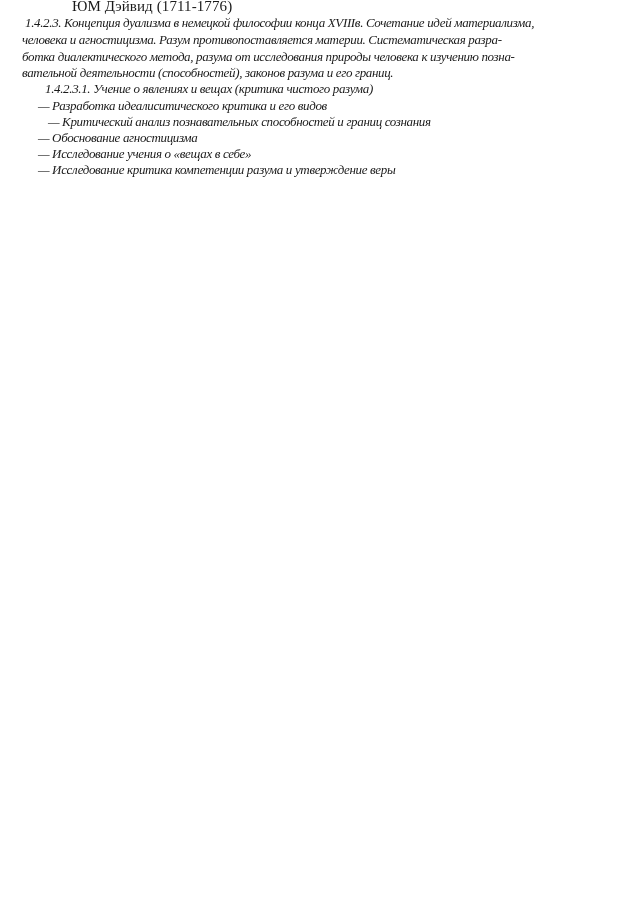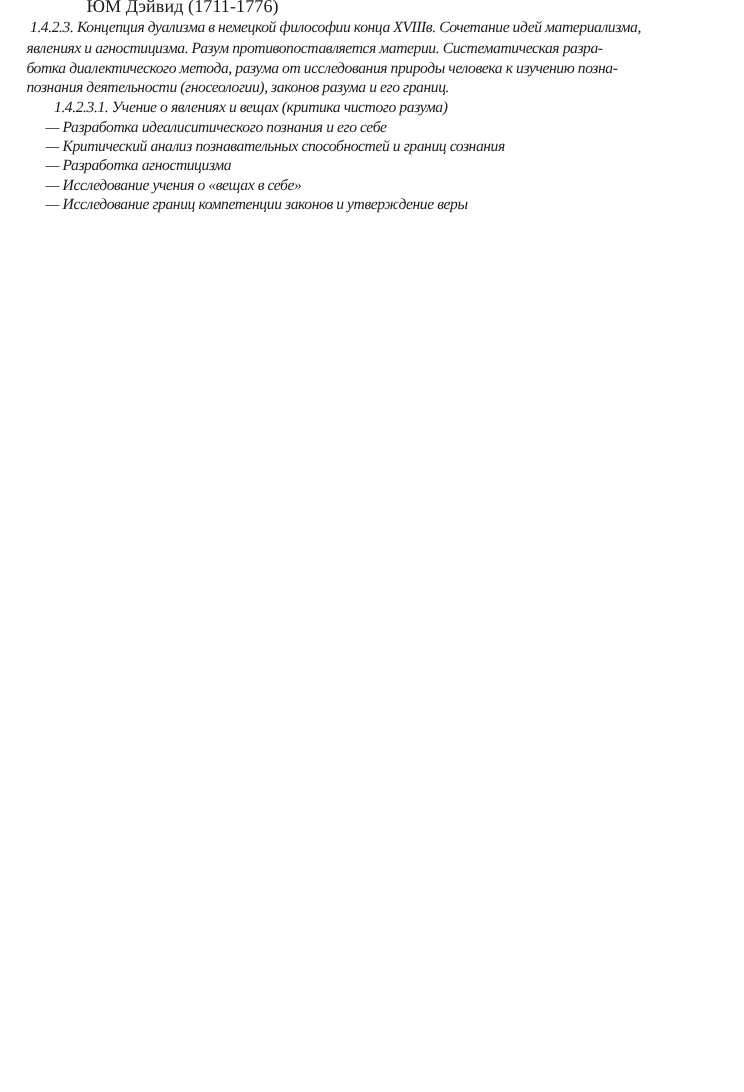--- a/index.html
+++ b/index.html
@@ -8,23 +8,23 @@
   .ln { position: absolute; white-space: nowrap; line-height: 17px; font-size: 14.5px; }
   .it { font-style: italic; font-size: 13px; letter-spacing: -0.35px; }
   .nm { font-size: 15px; letter-spacing: 0.1px; }
 </style>
 </head>
 <body>
 
 <div id="page">
   <div class="ln nm" style="left:72px;top:-2px">ЮМ Дэйвид (1711-1776)</div>
   <div class="ln it" style="left:25px;top:14px">1.4.2.3. Концепция дуализма в немецкой философии конца XVIIIв. Сочетание идей материализма,</div>
-  <div class="ln it" style="left:22px;top:31px">явлениях и агностицизма. Разум противопоставляется материи. Систематическая разра-</div>
+  <div class="ln it" style="left:22px;top:31px">человека и агностицизма. Разум противопоставляется материи. Систематическая разра-</div>
   <div class="ln it" style="left:22px;top:48px">ботка диалектического метода, разума от исследования природы человека к изучению позна-</div>
-  <div class="ln it" style="left:22px;top:64px">познания деятельности (гносеологии), законов разума и его границ.</div>
+  <div class="ln it" style="left:22px;top:64px">вательной деятельности (способностей), законов разума и его границ.</div>
   <div class="ln it" style="left:45px;top:80px">1.4.2.3.1. Учение о явлениях и вещах (критика чистого разума)</div>
-  <div class="ln it" style="left:38px;top:97px">— Разработка идеалиситического познания и его себе</div>
-  <div class="ln it" style="left:38px;top:113px">— Критический анализ познавательных способностей и границ сознания</div>
-  <div class="ln it" style="left:38px;top:129px">—  Разработка агностицизма</div>
+  <div class="ln it" style="left:38px;top:97px">— Разработка идеалиситического критика и его видов</div>
+  <div class="ln it" style="left:48px;top:113px">— Критический анализ познавательных способностей и границ сознания</div>
+  <div class="ln it" style="left:38px;top:129px">—  Обоснование агностицизма</div>
   <div class="ln it" style="left:38px;top:145px">—  Исследование учения о «вещах в себе»</div>
-  <div class="ln it" style="left:38px;top:161px">— Исследование границ компетенции законов и утверждение веры</div>
+  <div class="ln it" style="left:38px;top:161px">— Исследование критика компетенции разума и утверждение веры</div>
 
 </div>
 
 </body></html>

